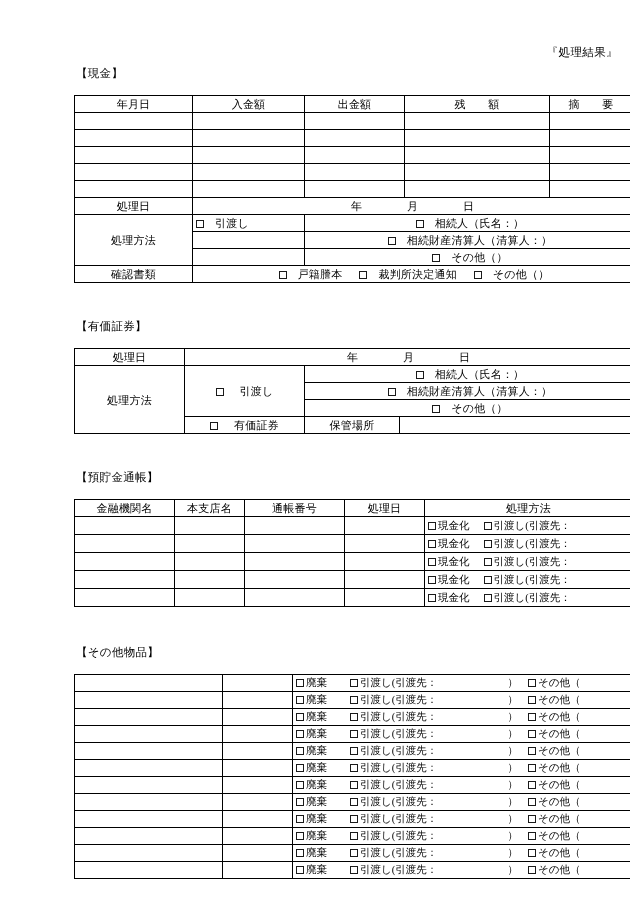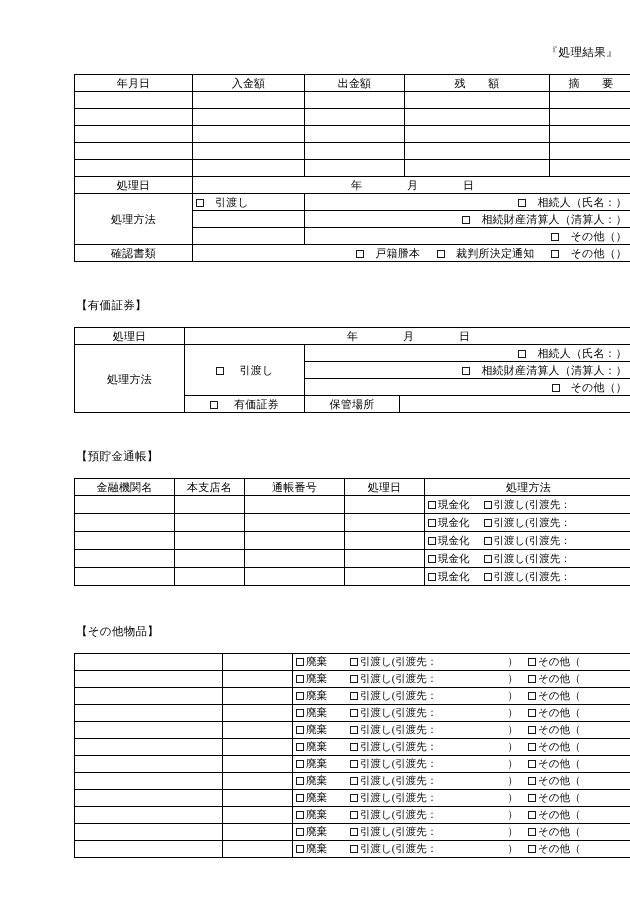--- a/index.html
+++ b/index.html
@@ -69,21 +69,21 @@
     width: 8px;
     height: 8px;
     border: 1px solid #1a1a1a;
     box-sizing: border-box;
     vertical-align: -1px;
     margin-right: 2px;
   }
   .paren-row {
     display: flex;
     align-items: center;
-    justify-content: flex-end;
+    justify-content: center;
     width: 100%;
   }
   .paren-row .lead { white-space: nowrap; }
   .paren-row .tail { white-space: nowrap; padding-right: 2px; }
   .sp-wide { display: inline-block; width: 14px; }
   .sp-mid  { display: inline-block; width: 9px; }
   .sp-nar  { display: inline-block; width: 5px; }
   .date-line { letter-spacing: 0.2px; }
   .bank-opts { white-space: nowrap; font-size: 10.5px; letter-spacing: 0px; }
   .goods-opts {
@@ -98,20 +98,21 @@
   .goods-opts .seg3 { width: 42px; text-align: right; padding-right: 10px;}
   .goods-opts .seg4 { }
 </style>
 </head>
 <body>
 
 <div class="page">
 
   <div class="doc-title">『処理結果』</div>
 
+  <div class="section-label">【現金】</div>
 
   <table class="form">
     <colgroup>
       <col style="width:118px">
         <col style="width:112px">
         <col style="width:100px">
         <col style="width:145px">
         <col style="width:83px">
     </colgroup>
     <tbody>

